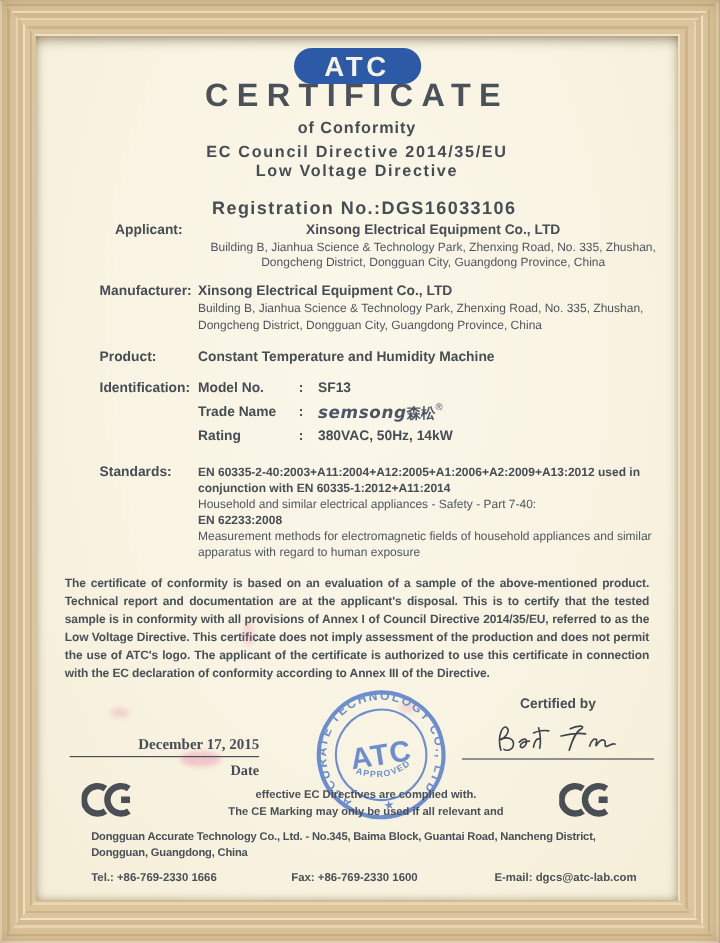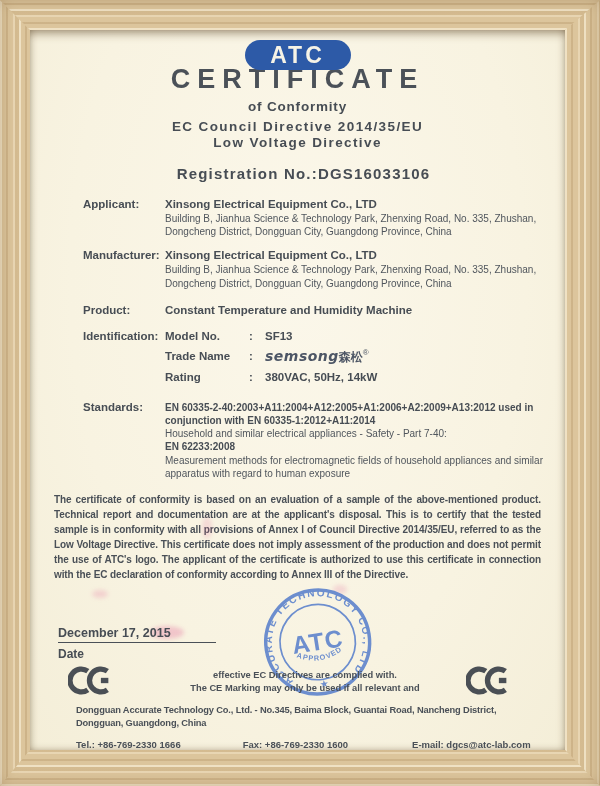--- a/index.html
+++ b/index.html
@@ -61,21 +61,21 @@
   .sub   { margin-top:4px; font-size:13.5px; font-weight:bold; letter-spacing:.8px; }
   .dir1  { margin-top:5px; font-size:13.5px; font-weight:bold; letter-spacing:1.4px; }
   .dir2  { margin-top:1px; font-size:13.5px; font-weight:bold; letter-spacing:1.4px; }
   .reg   { margin-top:15px; font-size:15px; font-weight:bold; letter-spacing:1.2px;padding-left:12px; }
 
   
   .row { display:grid; grid-template-columns:82px 1fr; padding:0 10px 0 53px; }
   .lbl { font-size:11.5px; font-weight:bold; }
   .val-b { font-size:11.5px; font-weight:bold; }
   .addr { font-size:10px; color:#50565d; line-height:1.32; margin-top:2px; width:392px; }
-  .mt16{margin-top:16px;} .mt11{margin-top:11px;} .mt14{margin-top:14px;} .mt13{margin-top:13px;}
+  .mt16{margin-top:4px;text-align:center;} .mt11{margin-top:11px;} .mt14{margin-top:14px;} .mt13{margin-top:13px;}
 
   .idrow { display:grid; grid-template-columns:84px 16px 1fr; margin-bottom:5px; align-items:center; }
   .idname { font-size:11.5px; font-weight:bold; }
   .idsep  { font-size:11.5px; font-weight:bold; }
   .idval  { font-size:11.5px; font-weight:bold; }
   .tn-latin { font-size:14px; font-weight:bold; letter-spacing:.5px; color:#4d5665;
               font-family:"DejaVu Sans", sans-serif;font-style:italic; }
   .tn-cjk   { font-size:12px; font-weight:bold; color:#4d5665; }
   .tn-reg   { font-size:8px; vertical-align:super; color:#4d5665; }
 
@@ -86,21 +86,21 @@
 
   
   .para {
     margin:12px 24px 4px 24px; text-align:justify;
     font-size:10px; font-weight:bold; letter-spacing:-.1px; line-height:1.5; color:#4a5057;
   }
 
   
   .signoff { position:relative; height:114px; margin-top:2px; }
   .stamp { position:absolute; left:232px; top:0; transform:rotate(-9deg); opacity:.92; }
-  .dateblk { position:absolute; left:28px; top:40px; width:158px; text-align:left; }
+  .dateblk { position:absolute; left:28px; top:40px; width:158px; text-align:right;font-family:Liberation Serif, serif; }
   .date-val { font-size:12.5px; font-weight:bold; padding-bottom:2px;
               border-bottom:1.5px solid #4a5057; }
   .date-lbl { margin-top:4px; font-size:12px; font-weight:bold; }
   .certblk { position:absolute; right:20px; top:8px; width:160px; text-align:center; }
   .cert-lbl { font-size:11.5px; font-weight:bold; }
   .cert-sig { height:40px; border-bottom:1.2px solid #4a5057; display:flex;
               align-items:flex-end; justify-content:center; }
   .ce { position:absolute; bottom:0; }
   .ce-left { left:38px; } .ce-right { left:436px; }
   .ce-note { position:absolute; left:135px; bottom:4px; width:280px; text-align:center;
@@ -216,20 +216,33 @@
         </text>
         <text x="55" y="100" text-anchor="middle" font-size="10" fill="#6286cd">★</text>
       </svg>
     </div>
 
     <div class="dateblk">
       <div class="date-val">December 17, 2015</div>
       <div class="date-lbl">Date</div>
     </div>
 
+    <div class="certblk">
+      <div class="cert-lbl">Certified by</div>
+      <div class="cert-sig" aria-label="Bart Fang">
+        <svg width="120" height="34" viewBox="0 0 140 40">
+          <g fill="none" stroke="#3f444b" stroke-width="1.6" stroke-linecap="round">
+            <path d="M14 32 C10 18 16 6 20 10 C24 14 16 22 12 22 C20 18 28 20 26 28 C25 32 19 33 17 31"></path>
+            <path d="M32 24 C36 20 40 20 39 25 C38 29 34 31 33 28 C33 25 37 23 42 23 M46 29 C47 23 49 20 52 21 M51 10 C53 18 53 26 52 30 M46 15 C50 13 57 12 61 13"></path>
+            <path d="M82 11 C90 7 97 8 93 11 C87 14 84 22 81 32 M73 18 C81 16 91 15 97 16"></path>
+            <path d="M101 28 C102 23 106 19 108 22 L107 28 C110 23 114 20 116 23 C117 26 115 29 118 28 C121 27 124 25 126 26"></path>
+          </g>
+        </svg>
+      </div>
+    </div>
 
     <div class="ce ce-left" aria-label="CE">
       <svg width="48" height="31" viewBox="0 0 54 34">
         <g fill="none" stroke="#4a4f55" stroke-width="6">
           <path d="M22.3 6.5 A12.8 12.8 0 1 0 22.3 27.5"></path>
           <path d="M44.3 6.5 A12.8 12.8 0 1 0 44.3 27.5"></path>
           <path d="M37 17 H45.4"></path>
         </g>
       </svg>
     </div>

